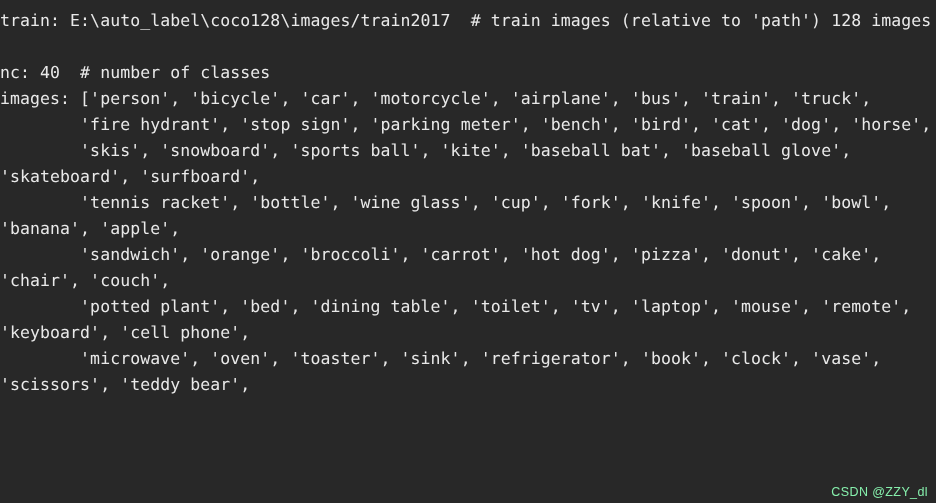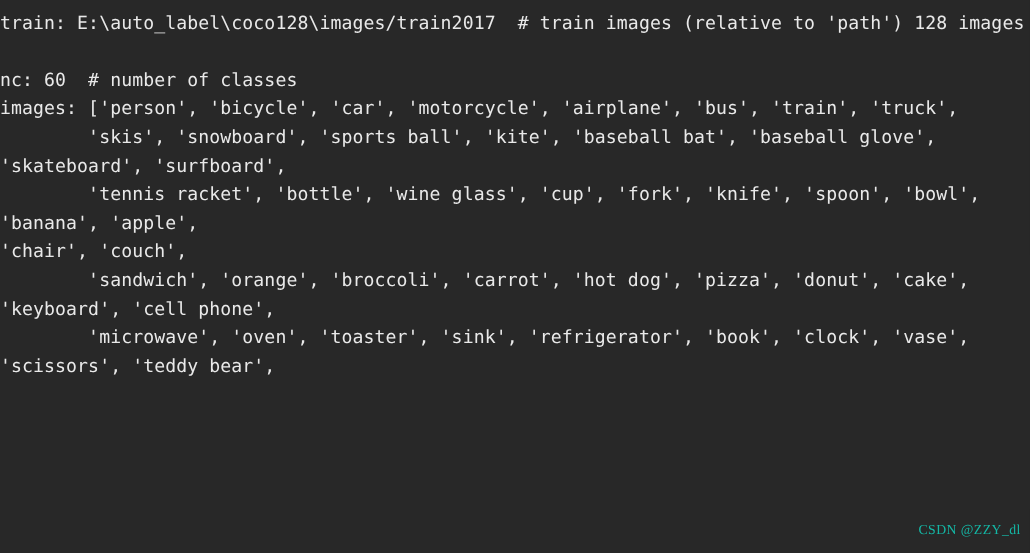--- a/index.html
+++ b/index.html
@@ -42,42 +42,44 @@
     white-space: pre;
     text-rendering: geometricPrecision;
     -webkit-font-smoothing: antialiased;
   }
   .code-line.blank {
     color: transparent;
   }
   #watermark {
     position: absolute;
     right: 8px;
-    bottom: 14px;
-    font-family: Liberation Serif, serif;
+    bottom: 4px;
+    font-family: Liberation Sans, sans-serif;
     font-size: 12.5px;
-    color: #14b8a6;
+    color: #86efac;
     letter-spacing: 0.4px;
     white-space: pre;
     user-select: none;
   }
 </style>
 </head>
 <body>
 
 <div id="code-viewer">
   <div id="code-lines">
       <div class="code-line">train: E:\auto_label\coco128\images/train2017  # train images (relative to 'path') 128 images</div>
       <div class="code-line blank"></div>
-      <div class="code-line">nc: 60  # number of classes</div>
+      <div class="code-line">nc: 40  # number of classes</div>
       <div class="code-line">images: ['person', 'bicycle', 'car', 'motorcycle', 'airplane', 'bus', 'train', 'truck',</div>
+      <div class="code-line">        'fire hydrant', 'stop sign', 'parking meter', 'bench', 'bird', 'cat', 'dog', 'horse',</div>
       <div class="code-line">        'skis', 'snowboard', 'sports ball', 'kite', 'baseball bat', 'baseball glove',</div>
       <div class="code-line">'skateboard', 'surfboard',</div>
       <div class="code-line">        'tennis racket', 'bottle', 'wine glass', 'cup', 'fork', 'knife', 'spoon', 'bowl',</div>
       <div class="code-line">'banana', 'apple',</div>
+      <div class="code-line">        'sandwich', 'orange', 'broccoli', 'carrot', 'hot dog', 'pizza', 'donut', 'cake',</div>
       <div class="code-line">'chair', 'couch',</div>
-      <div class="code-line">        'sandwich', 'orange', 'broccoli', 'carrot', 'hot dog', 'pizza', 'donut', 'cake',</div>
+      <div class="code-line">        'potted plant', 'bed', 'dining table', 'toilet', 'tv', 'laptop', 'mouse', 'remote',</div>
       <div class="code-line">'keyboard', 'cell phone',</div>
       <div class="code-line">        'microwave', 'oven', 'toaster', 'sink', 'refrigerator', 'book', 'clock', 'vase',</div>
       <div class="code-line">'scissors', 'teddy bear',</div>
     </div>
   <div id="watermark">CSDN @ZZY_dl</div>
 </div>
 
 </body></html>

